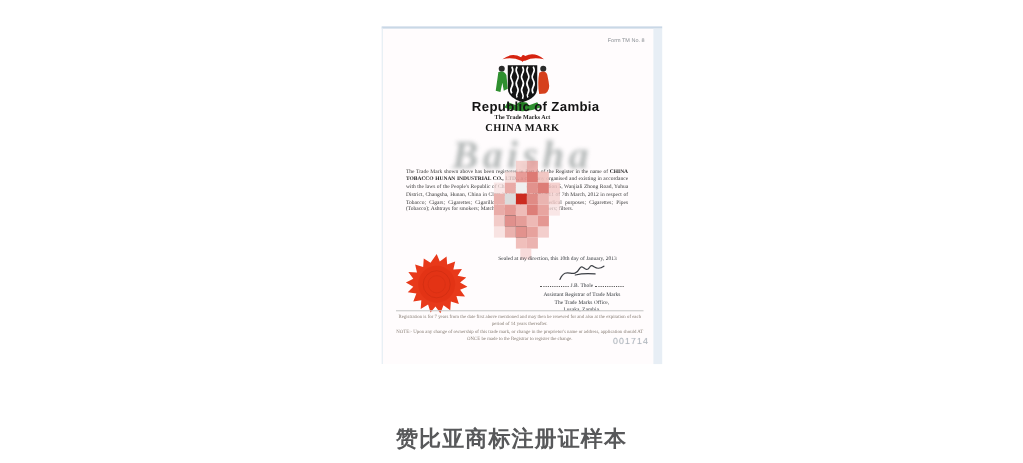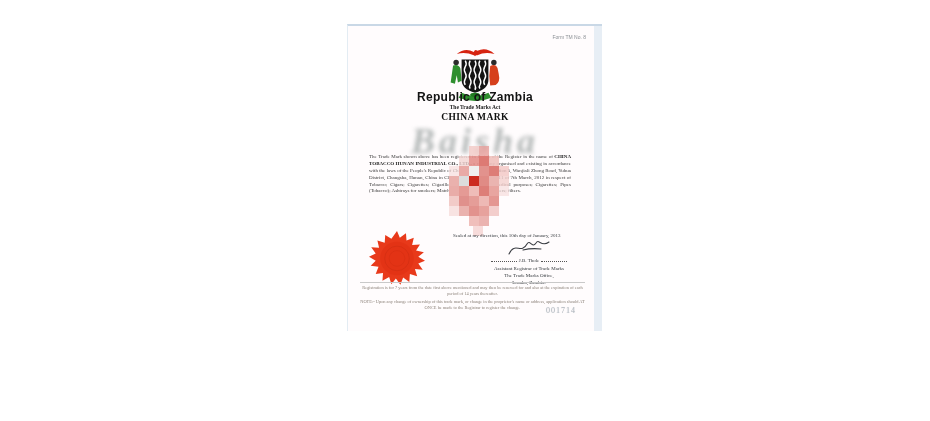--- a/index.html
+++ b/index.html
@@ -21,21 +21,21 @@
 
   .form-ref {
     position:absolute; top:8px; right:16px;
     font-size:5px; color:#8a8f94; font-family:"Liberation Sans",sans-serif;
   }
 
   
   .arms { position:absolute; left:50%; top:20px; transform:translateX(-50%); }
 
   .country {
-    position:absolute; top:64px; left:0; width:100%; text-align:center;
+    position:absolute; top:64px; left:12px; width:100%; text-align:center;
     font-family:"Liberation Sans",sans-serif; font-weight:bold;
     font-size:12px; color:#141414; letter-spacing:.3px;
   }
   .act {
     position:absolute; top:78px; left:0; width:100%; text-align:center;
     font-weight:bold; font-size:5.5px; color:#222;
   }
   .cert-title {
     position:absolute; top:86px; left:0; width:100%; text-align:center;
     font-weight:bold; font-size:9.5px; color:#111; letter-spacing:.4px;
@@ -78,22 +78,22 @@
   
   .footnotes {
     position:absolute; left:12px; top:256px; width:225px;
     border-top:1px solid #c9c9c9; padding-top:2px;
     font-size:4.4px; line-height:1.45; color:#8a8078; text-align:center;
   }
   .footnotes .note { margin-top:1px; }
 
   
   .serial {
-    position:absolute; right:26px; bottom:16px;
-    font-family:Liberation Serif, serif;
+    position:absolute; right:12px; bottom:16px;
+    font-family:Liberation Sans, sans-serif;
     font-size:8px; color:#b2b8bf; letter-spacing:1px;
     text-shadow:0 0 1px #d6dade;
   }
 
   
   .caption {
     position:absolute; top:385px; left:0; width:930px; text-align:center;
     font-family:"Liberation Sans",sans-serif; font-weight:bold;
     font-size:20px; color:#57585a; letter-spacing:1px;
   }
@@ -222,13 +222,14 @@
     </div>
 
     <div class="footnotes">
       <div>Registration is for 7 years from the date first above mentioned and may then be renewed for and also at the expiration of each period of 14 years thereafter.</div>
       <div class="note">NOTE:- Upon any change of ownership of this trade mark, or change in the proprietor's name or address, application should AT ONCE be made to the Registrar to register the change.</div>
     </div>
 
     <div class="serial">001714</div>
   </div>
 
+  <div class="caption">赞比亚商标注册证样本</div>
 </div>
 
 </body></html>

